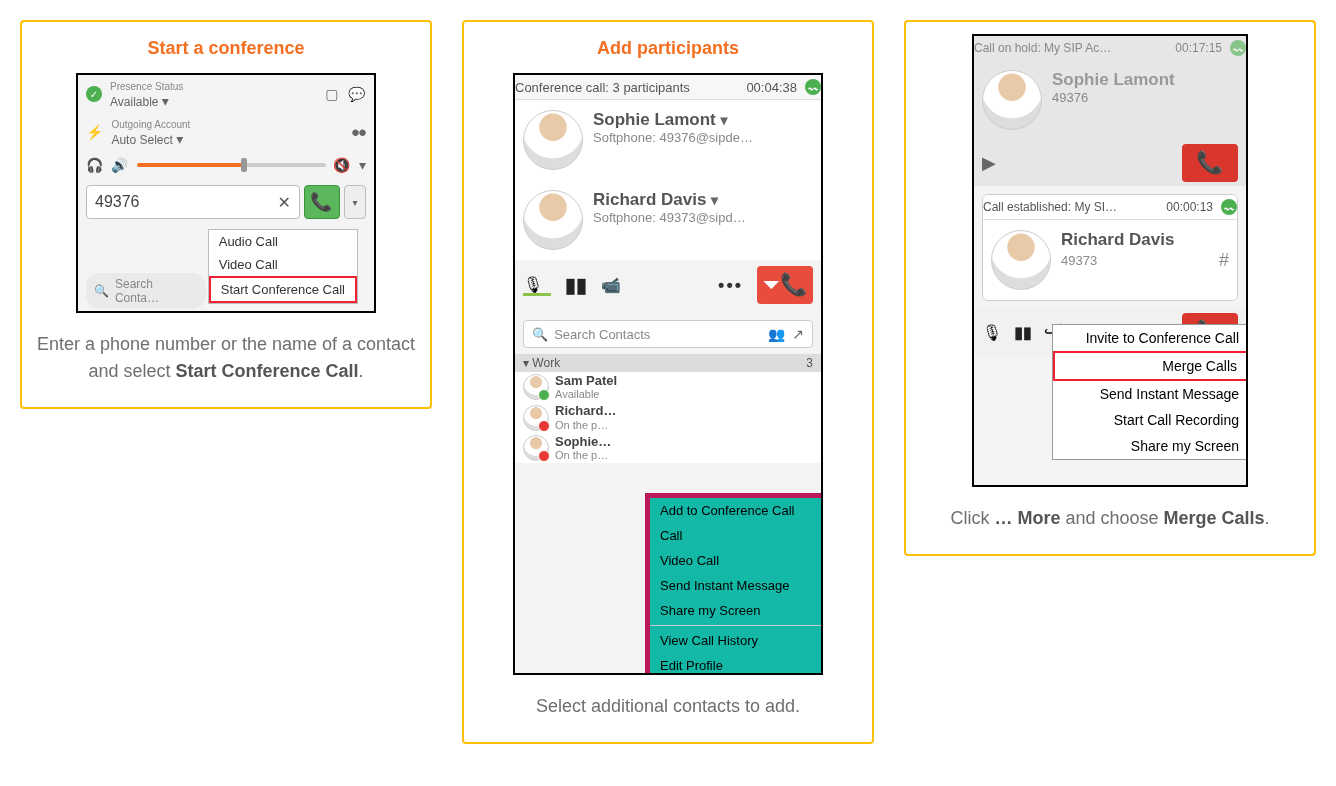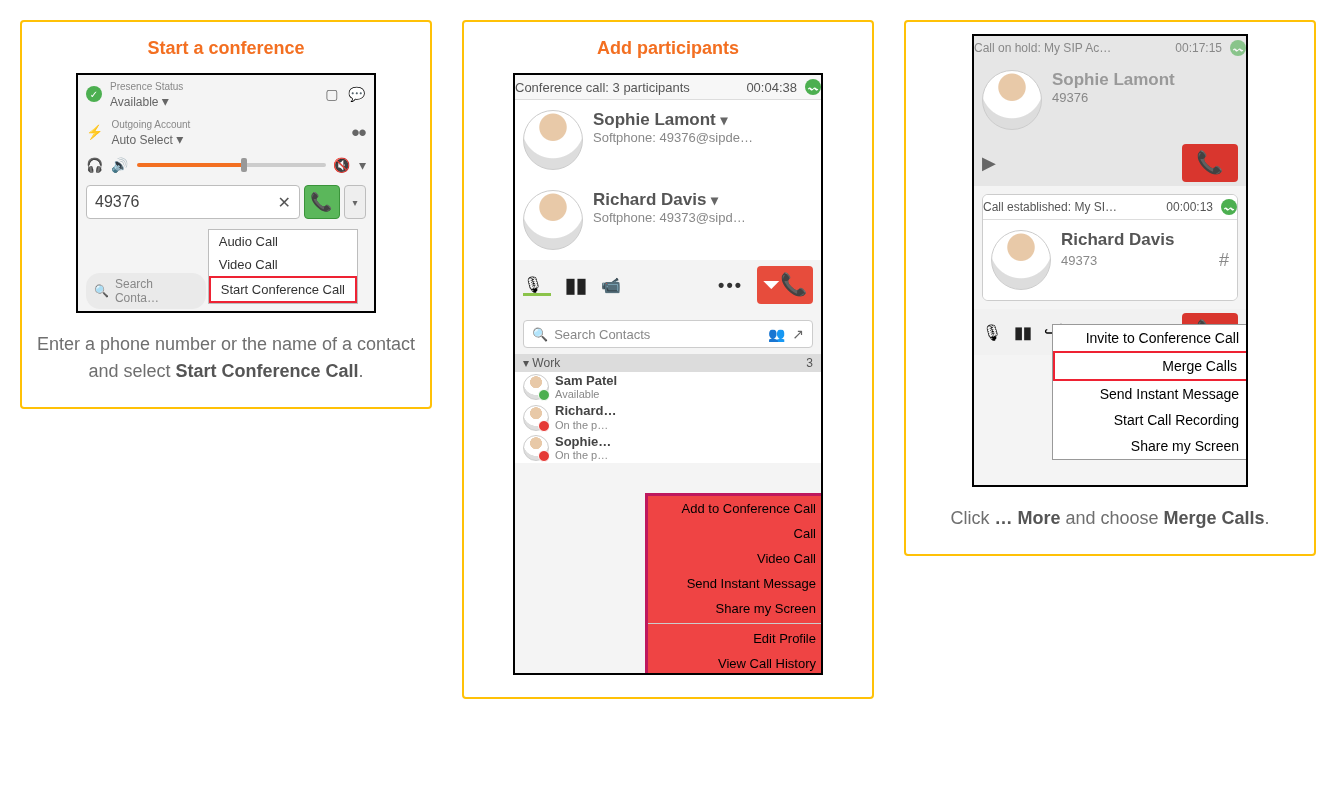--- a/index.html
+++ b/index.html
@@ -59,21 +59,21 @@
   .grp{background:#dcdcdc;font-size:12px;color:#555;padding:2px 8px;display:flex;}
   .grp .cnt{margin-left:auto;}
   .contact{display:flex;gap:6px;align-items:center;padding:2px 8px;background:#fff;font-size:13px;}
   .contact .mini{width:26px;height:26px;border-radius:50%;background:radial-gradient(circle at 50% 30%,#e8c9a8 0 28%,#fff 30% 60%,#ddd 62%);border:1px solid #ccc;position:relative;flex-shrink:0;}
   .status-dot{position:absolute;right:-2px;bottom:-2px;width:12px;height:12px;border-radius:50%;border:1px solid #fff;}
   .sd-green{background:#4caf50;}
   .sd-red{background:#e53935;}
   .ctext{line-height:1.1;}
   .ctext .n{font-weight:700;color:#444;}
   .ctext .s{font-size:11px;color:#888;}
-  .ctx-menu{position:absolute;left:130px;top:418px;width:184px;background:#ef4444;border:3px solid #be185d;font-size:13px;z-index:5;text-align:right;}
+  .ctx-menu{position:absolute;left:130px;top:418px;width:184px;background:#14b8a6;border:5px solid #be185d;font-size:13px;z-index:5;}
   .ctx-menu .mi{padding:5px 10px;}
   .ctx-menu hr{border:none;border-top:1px solid #ccc;margin:2px 0;}
   
   .c3{width:276px;margin:0 auto;position:relative;}
   .hold{background:#e6e6e6;}
   .hold .hdr{background:#e6e6e6;border:none;color:#888;font-size:12px;}
   .hold .participant{background:#e6e6e6;}
   .hold .pname{color:#999;}
   .play-row{display:flex;align-items:center;padding:4px 8px;background:#e6e6e6;}
   .play{color:#666;font-size:18px;}
@@ -218,25 +218,26 @@
             </div>
           </div>
         </div>
       <div class="ctx-menu" id="c2-ctx">
           <div class="mi">Add to Conference Call</div>
           <div class="mi">Call</div>
           <div class="mi">Video Call</div>
           <div class="mi">Send Instant Message</div>
           <div class="mi">Share my Screen</div>
           <hr>
+          <div class="mi">View Call History</div>
           <div class="mi">Edit Profile</div>
-          <div class="mi">View Call History</div>
         </div>
       <div style="height:210px;"></div>
     </div>
+    <div class="caption">Select additional contacts to add.</div>
   </div>
 
   <div class="card">
     <div class="screenshot c3">
       <div class="hold">
         <div class="hdr">
           <span class="t">Call on hold: My SIP Ac…</span>
           <span>00:17:15</span>
           <span class="pulse" style="opacity:.6">〰</span>
         </div>

